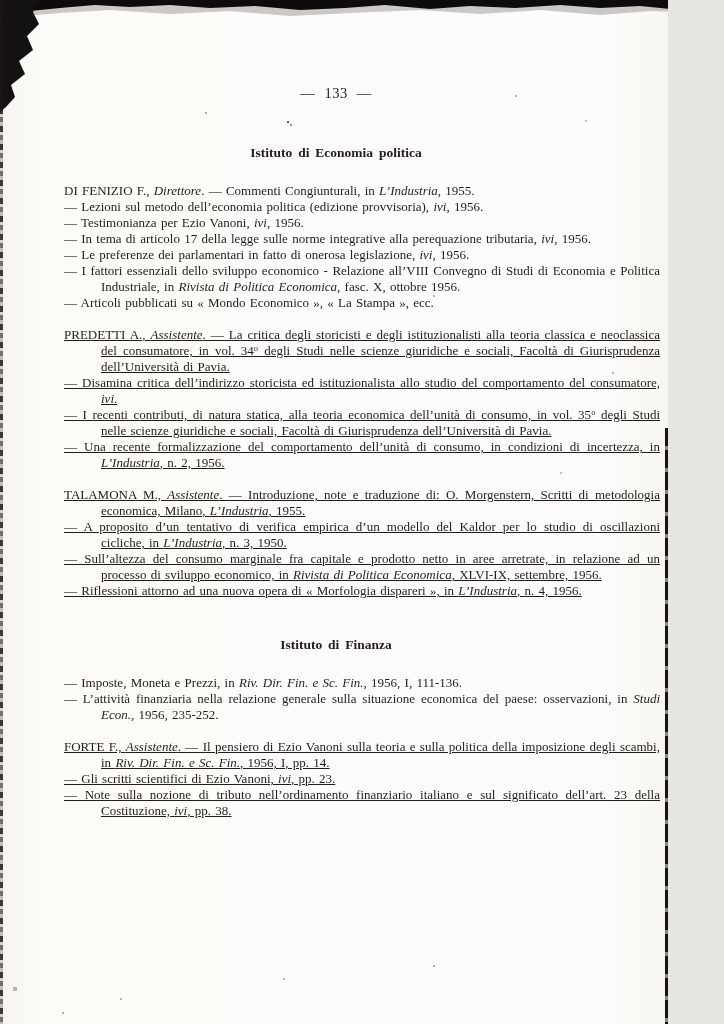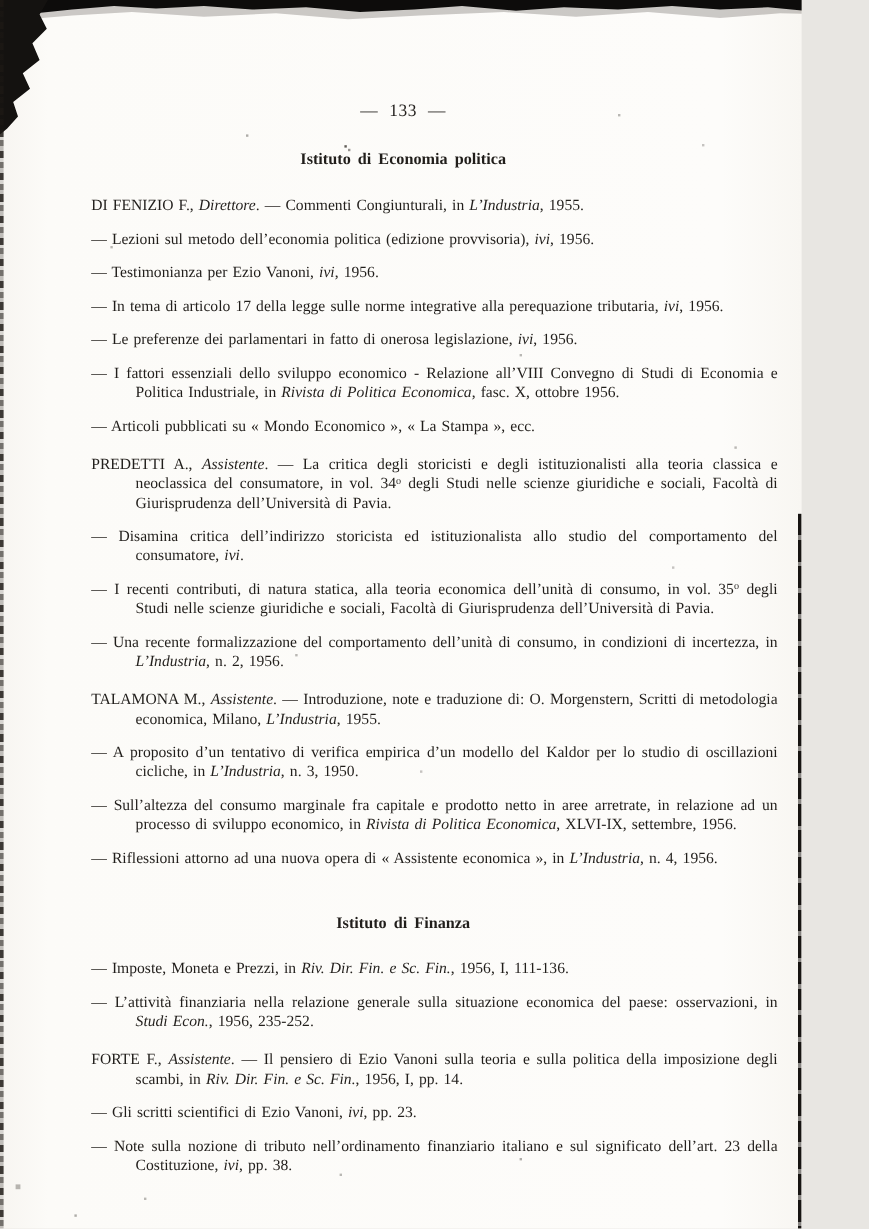--- a/index.html
+++ b/index.html
@@ -87,24 +87,24 @@
   .section { margin: 0; }
   .section + .section { margin-top: 38px; }
   .section-title {
     margin: 0 0 22px 0;
     padding-right: 52px;
     text-align: center;
     font-size: 13.5px; line-height: 16px;
     font-weight: bold;
     word-spacing: 2.5px;
   }
-  #sections > .section:first-child .section-title { margin-top: 24px; }
-  .group + .group { margin-top: 16px; }
+  #sections > .section:first-child .section-title { margin-top: 44px; }
+  .group + .group { margin-top: 16px; text-decoration: underline; }
   .entry {
-    margin: 12px;
+    margin: 0;
     font-size: 13px; line-height: 16px;
     text-align: justify;
     word-spacing: 1px;
     padding-left: 37px; text-indent: -37px;
   }
   .entry em { font-style: italic; }
   .entry sup { font-size: 8.5px; line-height: 0; vertical-align: 4px; }
 </style>
 </head>
 <body>
@@ -134,21 +134,21 @@
           <div class="group">
             <p class="entry"><span>PREDETTI A., </span><em>Assistente</em><span>. — La critica degli storicisti e degli istituzionalisti alla teoria classica e neoclassica del consumatore, in vol. 34</span><sup>o</sup><span> degli Studi nelle scienze giuridiche e sociali, Facoltà di Giurisprudenza dell’Università di Pavia.</span></p>
             <p class="entry"><span>— Disamina critica dell’indirizzo storicista ed istituzionalista allo studio del comportamento del consumatore, </span><em>ivi</em><span>.</span></p>
             <p class="entry"><span>— I recenti contributi, di natura statica, alla teoria economica dell’unità di consumo, in vol. 35</span><sup>o</sup><span> degli Studi nelle scienze giuridiche e sociali, Facoltà di Giurisprudenza dell’Università di Pavia.</span></p>
             <p class="entry"><span>— Una recente formalizzazione del comportamento dell’unità di consumo, in condizioni di incertezza, in </span><em>L’Industria</em><span>, n. 2, 1956.</span></p>
           </div>
           <div class="group">
             <p class="entry"><span>TALAMONA M., </span><em>Assistente</em><span>. — Introduzione, note e traduzione di: O. Morgenstern, Scritti di metodologia economica, Milano, </span><em>L’Industria</em><span>, 1955.</span></p>
             <p class="entry"><span>— A proposito d’un tentativo di verifica empirica d’un modello del Kaldor per lo studio di oscillazioni cicliche, in </span><em>L’Industria</em><span>, n. 3, 1950.</span></p>
             <p class="entry"><span>— Sull’altezza del consumo marginale fra capitale e prodotto netto in aree arretrate, in relazione ad un processo di sviluppo economico, in </span><em>Rivista di Politica Economica</em><span>, XLVI-IX, settembre, 1956.</span></p>
-            <p class="entry"><span>— Riflessioni attorno ad una nuova opera di « Assistente economica », in </span><em>L’Industria</em><span>, n. 4, 1956.</span></p>
+            <p class="entry"><span>— Riflessioni attorno ad una nuova opera di « Morfologia dispareri », in </span><em>L’Industria</em><span>, n. 4, 1956.</span></p>
           </div>
         </section>
         <section class="section">
           <h2 class="section-title">Istituto di Finanza</h2>
           <div class="group">
             <p class="entry"><span>— Imposte, Moneta e Prezzi, in </span><em>Riv. Dir. Fin. e Sc. Fin.</em><span>, 1956, I, 111-136.</span></p>
             <p class="entry"><span>— L’attività finanziaria nella relazione generale sulla situazione economica del paese: osservazioni, in </span><em>Studi Econ.</em><span>, 1956, 235-252.</span></p>
           </div>
           <div class="group">
             <p class="entry"><span>FORTE F., </span><em>Assistente</em><span>. — Il pensiero di Ezio Vanoni sulla teoria e sulla politica della imposizione degli scambi, in </span><em>Riv. Dir. Fin. e Sc. Fin.</em><span>, 1956, I, pp. 14.</span></p>

